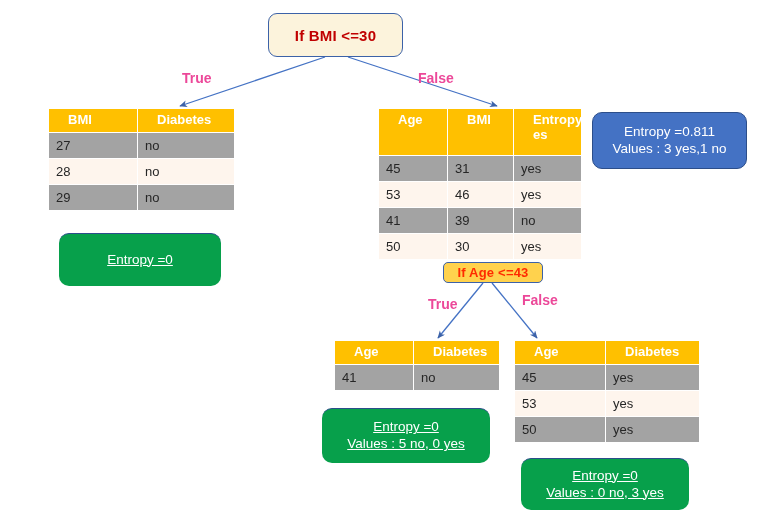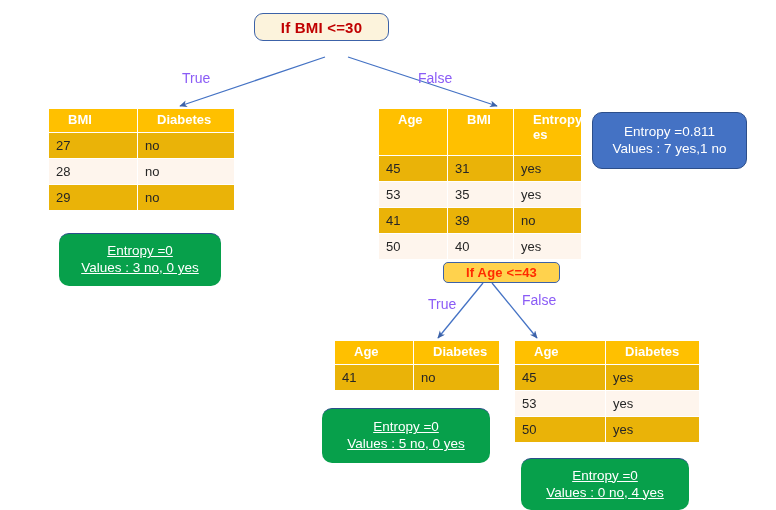--- a/index.html
+++ b/index.html
@@ -77,27 +77,27 @@
     padding: 4px 19px;
     vertical-align: top;
     line-height: 1.15;
   }
   .data-table td {
     color: #262626;
     text-align: left;
     padding: 5px 7px;
     font-weight: normal;
   }
-  .data-table tr.r-odd td  { background: #eab308; margin-left: 44px; }
+  .data-table tr.r-odd td  { background: #a3a3a3; margin-left: 44px; }
   .data-table tr.r-even td { background: #FEF5ED; margin-top: 29px; }
 
   .edge-label {
     position: absolute;
-    color: #8b5cf6;
-    font-weight: normal;
+    color: #ec4899;
+    font-weight: bold;
     white-space: nowrap;
   }
 </style>
 </head>
 <body>
 
 <div id="canvas">
 
   <svg class="edges" viewBox="0 0 776 510">
     <defs>
@@ -108,21 +108,21 @@
 
     <line x1="325" y1="57" x2="180" y2="106" stroke="#4472C4" stroke-width="1.3" marker-end="url(#arrow)"></line>
 
     <line x1="348" y1="57" x2="497" y2="106" stroke="#4472C4" stroke-width="1.3" marker-end="url(#arrow)"></line>
 
     <line x1="483" y1="283" x2="438" y2="338" stroke="#4472C4" stroke-width="1.3" marker-end="url(#arrow)"></line>
 
     <line x1="492" y1="283" x2="537" y2="338" stroke="#4472C4" stroke-width="1.3" marker-end="url(#arrow)"></line>
   </svg>
 
-  <div class="decision-node" style="left:254px; top:13px; width:135px; height:28px; font-size:15px;">
+  <div class="decision-node" style="left:268px; top:13px; width:135px; height:44px; font-size:15px;">
     <span>If BMI &lt;=30</span>
   </div>
 
   <div class="edge-label" style="left:182px; top:70px; font-size:14px;">True</div>
   <div class="edge-label" style="left:418px; top:70px; font-size:14px;">False</div>
 
   <table class="data-table" style="left:48px; top:108px; width:184px; font-size:13px;">
     <colgroup>
         <col style="width:88px">
         <col style="width:96px">
@@ -144,21 +144,20 @@
       </tr>
       <tr class="r-odd">
         <td>29</td>
         <td>no</td>
       </tr>
     </tbody>
   </table>
 
   <div class="leaf-box green" style="left:59px; top:233px; width:162px; height:53px; font-size:13.5px;">
     <span class="leaf-line">Entropy =0</span>
-    <span class="leaf-line">Values : 3 no, 0 yes</span>
   </div>
 
   <table class="data-table" style="left:378px; top:108px; width:200px; font-size:13px;">
     <colgroup>
         <col style="width:68px">
         <col style="width:65px">
         <col style="width:67px">
       </colgroup>
     <thead>
       <tr>
@@ -168,42 +167,42 @@
       </tr>
     </thead>
     <tbody>
       <tr class="r-odd">
         <td>45</td>
         <td>31</td>
         <td>yes</td>
       </tr>
       <tr class="r-even">
         <td>53</td>
-        <td>35</td>
+        <td>46</td>
         <td>yes</td>
       </tr>
       <tr class="r-odd">
         <td>41</td>
         <td>39</td>
         <td>no</td>
       </tr>
       <tr class="r-even">
         <td>50</td>
-        <td>40</td>
+        <td>30</td>
         <td>yes</td>
       </tr>
     </tbody>
   </table>
 
   <div class="leaf-box blue" style="left:592px; top:112px; width:155px; height:57px; font-size:13.5px;">
     <span class="leaf-line">Entropy =0.811</span>
-    <span class="leaf-line">Values : 7 yes,1 no</span>
-  </div>
-
-  <div class="decision-node gold" style="left:443px; top:262px; width:117px; height:21px; font-size:13px;">
+    <span class="leaf-line">Values : 3 yes,1 no</span>
+  </div>
+
+  <div class="decision-node gold" style="left:443px; top:262px; width:100px; height:21px; font-size:13px;">
     <span>If Age &lt;=43</span>
   </div>
 
   <div class="edge-label" style="left:428px; top:296px; font-size:14px;">True</div>
   <div class="edge-label" style="left:522px; top:292px; font-size:14px;">False</div>
 
   <table class="data-table" style="left:334px; top:340px; width:163px; font-size:13px;">
     <colgroup>
         <col style="width:78px">
         <col style="width:85px">
@@ -249,16 +248,16 @@
       </tr>
       <tr class="r-odd">
         <td>50</td>
         <td>yes</td>
       </tr>
     </tbody>
   </table>
 
   <div class="leaf-box green" style="left:521px; top:458px; width:168px; height:52px; font-size:13.5px;">
     <span class="leaf-line">Entropy =0</span>
-    <span class="leaf-line">Values : 0 no, 4 yes</span>
+    <span class="leaf-line">Values : 0 no, 3 yes</span>
   </div>
 
 </div>
 
 </body></html>

